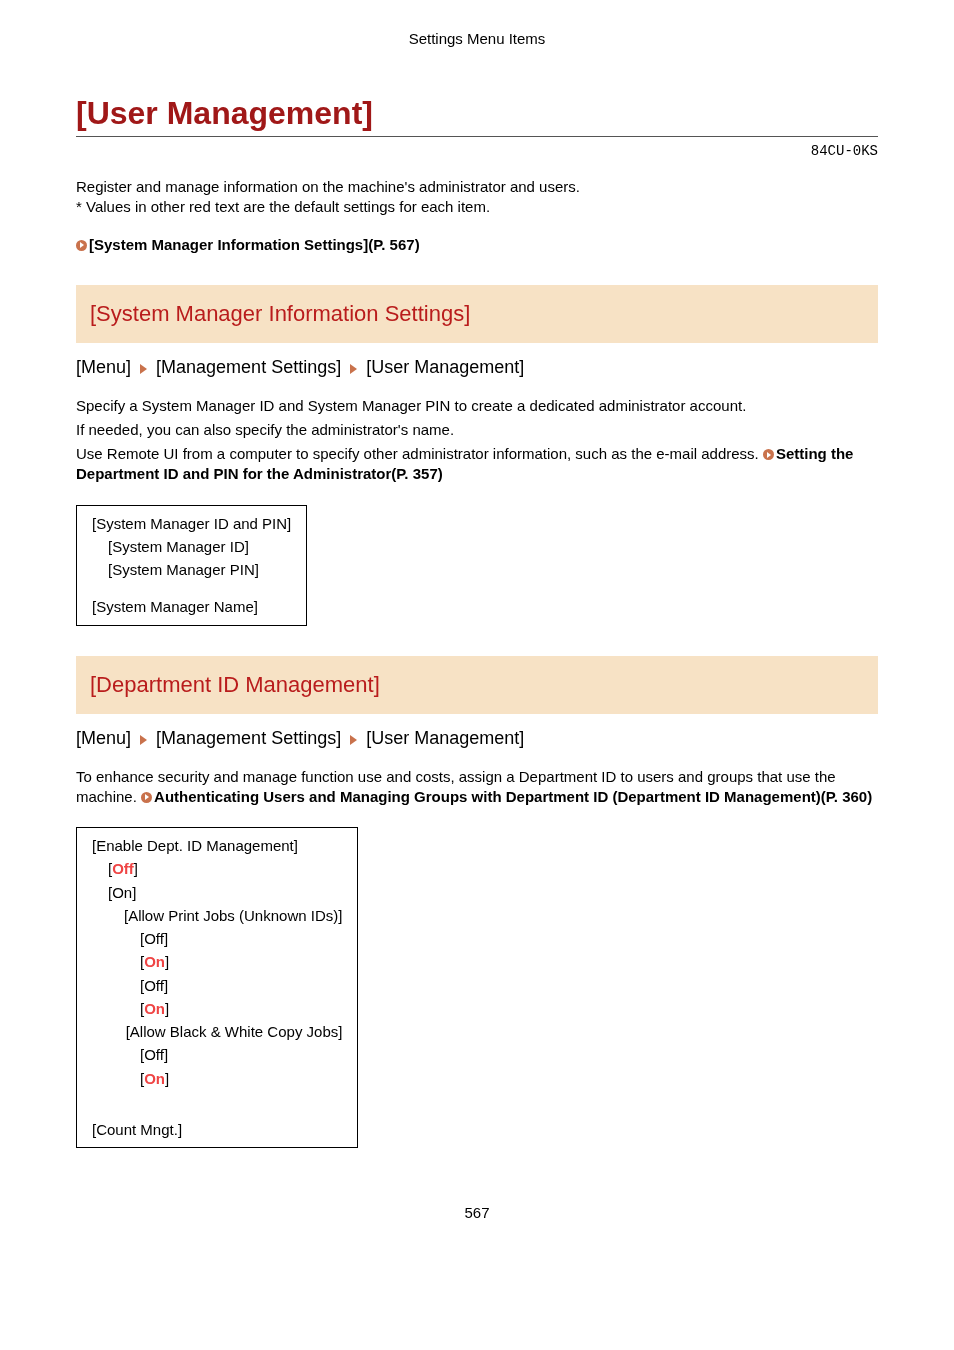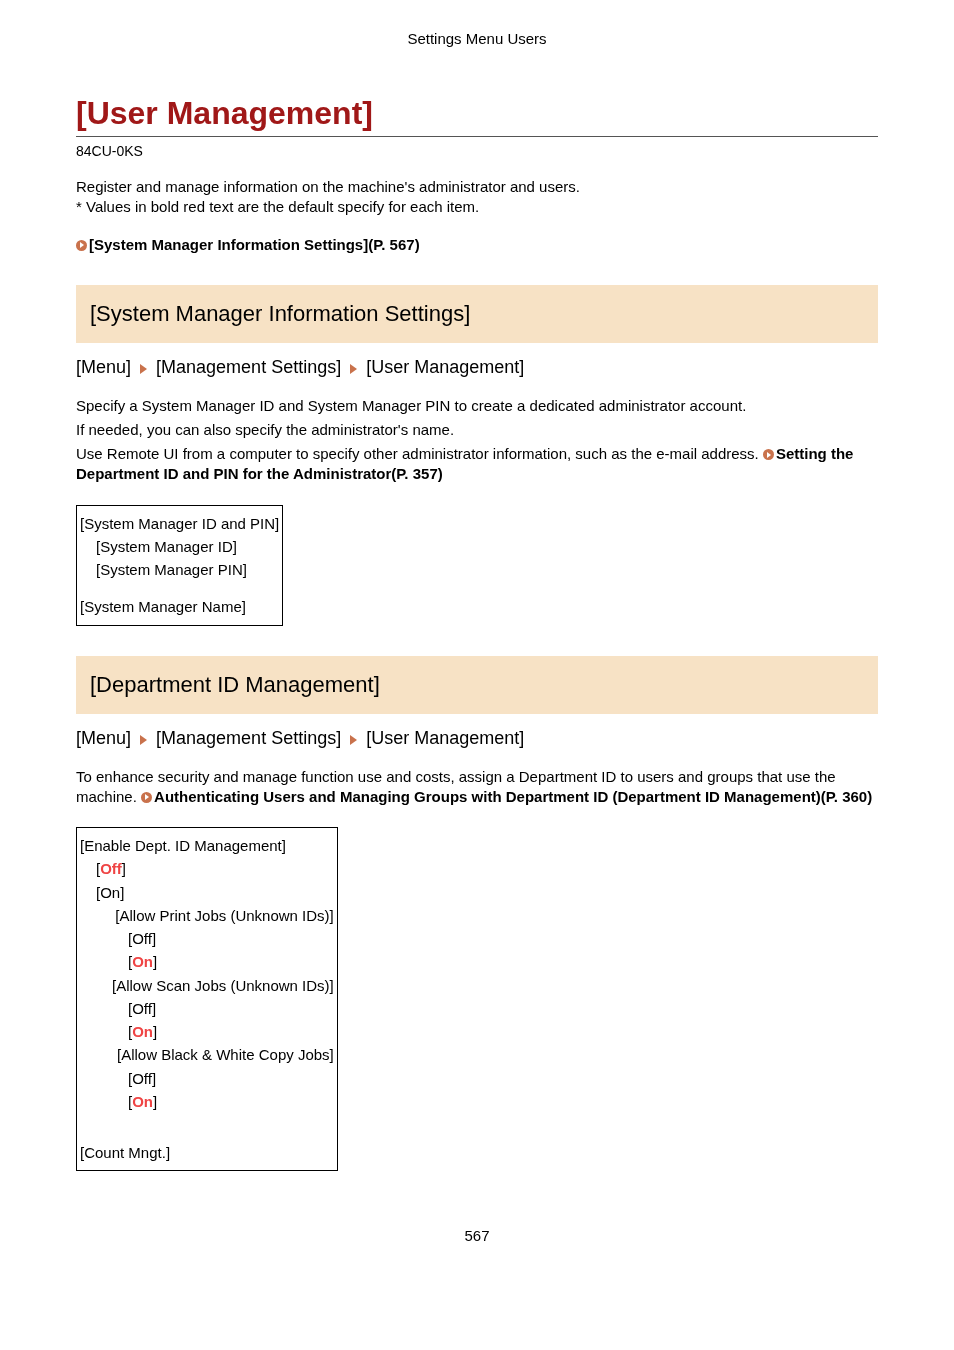--- a/index.html
+++ b/index.html
@@ -24,22 +24,24 @@
     h1.page-title {
       font-family: "Segoe UI", Tahoma, sans-serif;
       color: #a01818;
       font-size: 32px;
       font-weight: bold;
       border-bottom: 1px solid #555;
       padding-bottom: 4px;
       margin-bottom: 6px;
     }
     .doc-code {
+      text-align: right;
       font-size: 14px;
       margin-bottom: 18px;
+      font-family: Liberation Mono, monospace;
     }
     .intro p {
       font-size: 15px;
       line-height: 1.35;
     }
     .toc {
       margin-top: 16px;
       margin-bottom: 30px;
     }
     .toc-item {
@@ -67,21 +69,21 @@
       border-top: 3px solid transparent;
       border-bottom: 3px solid transparent;
       border-left: 4px solid #fff;
     }
     .section-heading {
       background: #f7e2c5;
       font-size: 22px;
       padding: 16px 14px;
       margin-top: 30px;
       margin-bottom: 14px;
-      color: #000000;
+      color: #b91c1c;
       font-weight: normal;
     }
     .breadcrumb {
       font-size: 18px;
       margin-bottom: 18px;
     }
     .bc-sep {
       display: inline-block;
       width: 0;
       height: 0;
@@ -94,21 +96,21 @@
     .para {
       font-size: 15px;
       line-height: 1.35;
       margin-bottom: 4px;
     }
     .xref-bold {
       font-weight: bold;
     }
     .settings-box {
       border: 1px solid #000;
-      padding: 6px 3px;
+      padding: 6px 15px;
       margin-top: 16px;
       display: inline-block;
       min-width: 200px;
     }
     .settings-box .row {
       font-size: 15px;
       line-height: 1.55;
     }
     .ind1 { padding-left: 16px; }
     .ind2 { padding-left: 32px; text-align: right; }
@@ -122,29 +124,29 @@
       text-align: center;
       font-size: 15px;
       margin-top: 56px;
     }
   </style>
 </head>
 <body>
 
 
 
-<div class="header-label">Settings Menu Users</div>
+<div class="header-label">Settings Menu Items</div>
 
 <h1 class="page-title">[User Management]</h1>
 
 <div class="doc-code">84CU-0KS</div>
 
 <div class="intro">
   <p>Register and manage information on the machine's administrator and users.</p>
-  <p>* Values in bold red text are the default specify for each item.</p>
+  <p>* Values in other red text are the default settings for each item.</p>
 </div>
 
 <div class="toc">
   <div class="toc-item">
     <span class="link-orb"></span><span>[System Manager Information Settings](P. 567)</span>
   </div>
 </div>
 
 
 <div class="section-heading">[System Manager Information Settings]</div>
@@ -190,21 +192,20 @@
   <div class="row">[Enable Dept. ID Management]</div>
   <div class="row ind1">
     <span>[</span><span class="default-val">Off</span><span>]</span>
   </div>
   <div class="row ind1">[On]</div>
   <div class="row ind2">[Allow Print Jobs (Unknown IDs)]</div>
   <div class="row ind3">[Off]</div>
   <div class="row ind3">
     <span>[</span><span class="default-val">On</span><span>]</span>
   </div>
-  <div class="row ind2">[Allow Scan Jobs (Unknown IDs)]</div>
   <div class="row ind3">[Off]</div>
   <div class="row ind3">
     <span>[</span><span class="default-val">On</span><span>]</span>
   </div>
   <div class="row ind2">[Allow Black &amp; White Copy Jobs]</div>
   <div class="row ind3">[Off]</div>
   <div class="row ind3">
     <span>[</span><span class="default-val">On</span><span>]</span>
   </div>
   <div class="gap"></div>

